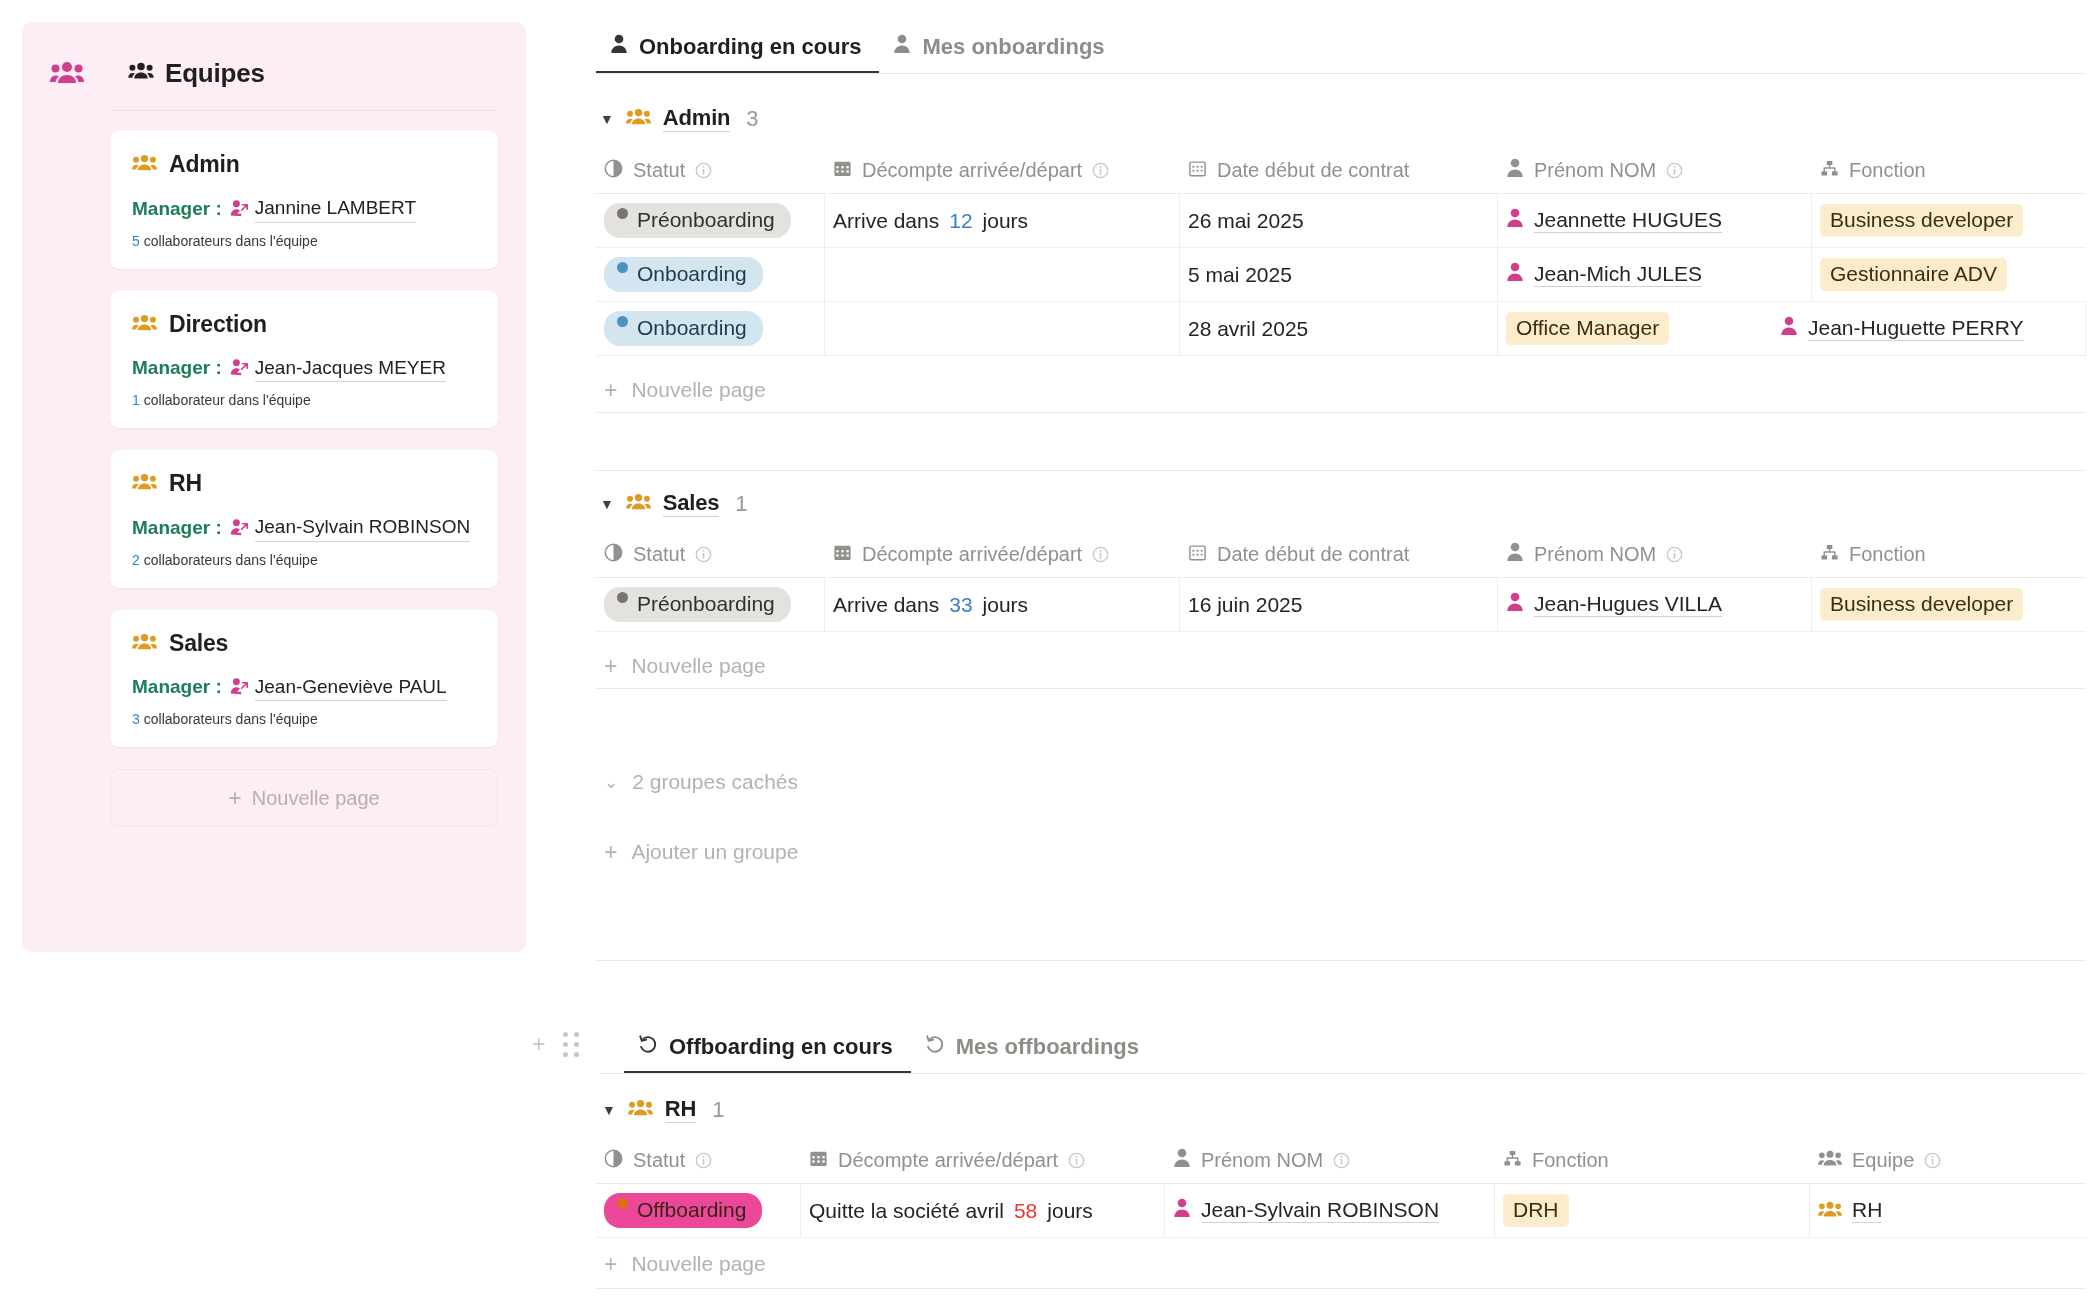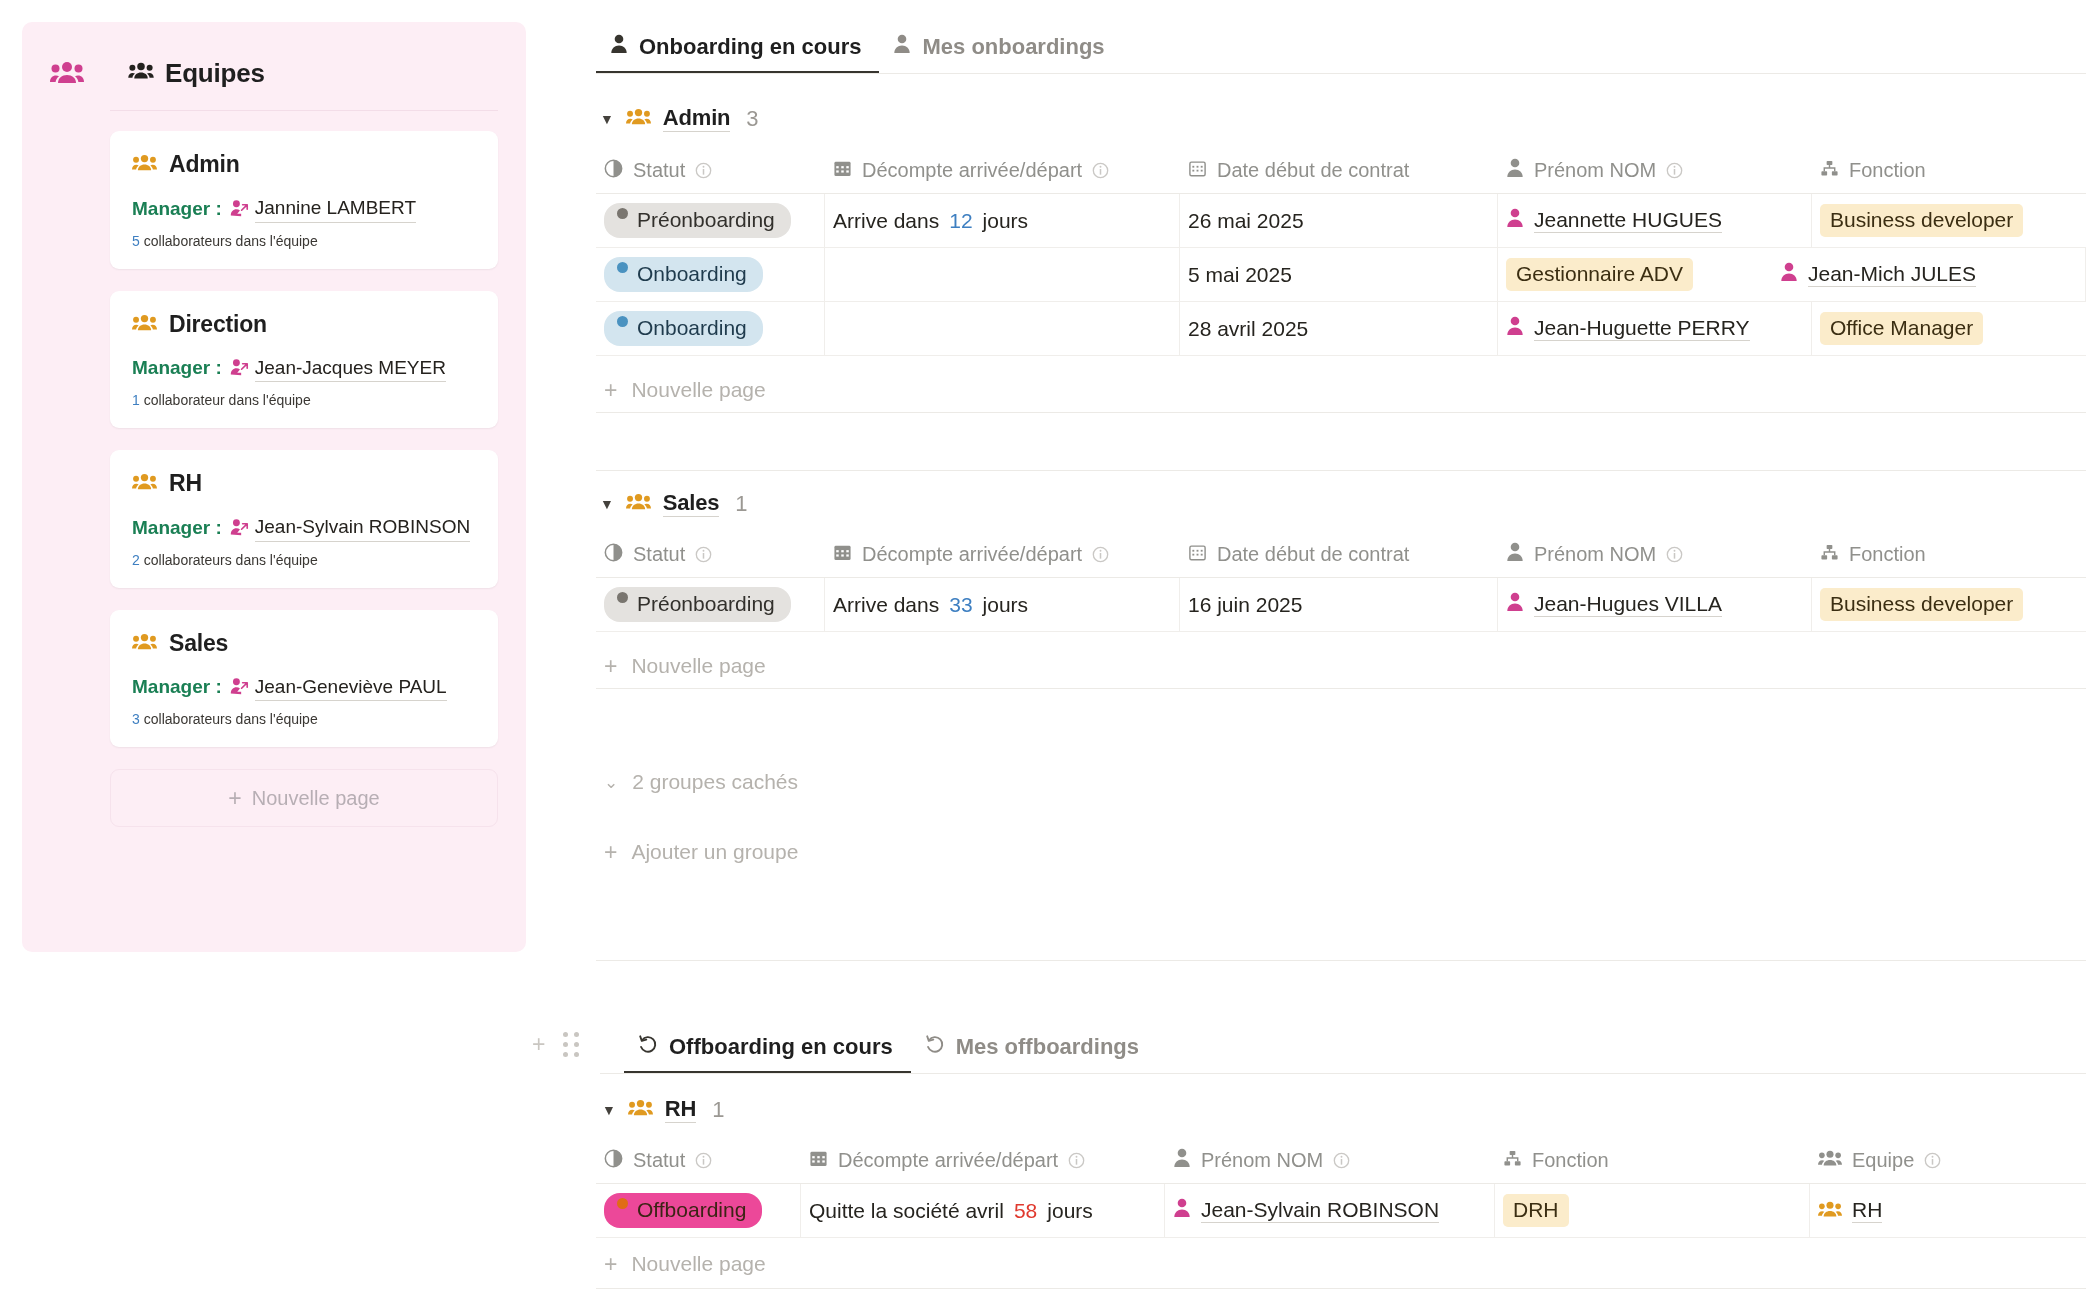--- a/index.html
+++ b/index.html
@@ -501,58 +501,58 @@
 
       <div class="tr">
         <div class="td" style="width:229px">
           <span class="badge badge-on">
             <span class="dot"></span>
             <span>Onboarding</span>
           </span>
         </div>
         <div class="td" style="width:355px"></div>
         <div class="td" style="width:318px">5 mai 2025</div>
-        <div class="td nb" style="width:274px">
-          <span class="tag">Gestionnaire ADV</span>
-        </div>
         <div class="td" style="width:314px">
           <span class="person">
             <span>
               <svg width="18" height="20" viewBox="0 0 18 20">
                   <circle cx="9" cy="5" r="4.3" fill="#cf3f8f"></circle>
                   <path d="M1.3 19c0-4.4 3.4-7.5 7.7-7.5s7.7 3.1 7.7 7.5z" fill="#cf3f8f"></path>
                 </svg>
             </span>
             <span class="person-name">Jean-Mich JULES</span>
           </span>
         </div>
+        <div class="td nb" style="width:274px">
+          <span class="tag">Gestionnaire ADV</span>
+        </div>
       </div>
 
       <div class="tr">
         <div class="td" style="width:229px">
           <span class="badge badge-on">
             <span class="dot"></span>
             <span>Onboarding</span>
           </span>
         </div>
         <div class="td" style="width:355px"></div>
         <div class="td" style="width:318px">28 avril 2025</div>
+        <div class="td nb" style="width:274px">
+          <span class="tag">Office Manager</span>
+        </div>
         <div class="td" style="width:314px">
           <span class="person">
             <span>
               <svg width="18" height="20" viewBox="0 0 18 20">
                   <circle cx="9" cy="5" r="4.3" fill="#cf3f8f"></circle>
                   <path d="M1.3 19c0-4.4 3.4-7.5 7.7-7.5s7.7 3.1 7.7 7.5z" fill="#cf3f8f"></path>
                 </svg>
             </span>
             <span class="person-name">Jean-Huguette PERRY</span>
           </span>
-        </div>
-        <div class="td nb" style="width:274px">
-          <span class="tag">Office Manager</span>
         </div>
       </div>
     </div>
 
     <div class="row-action" style="left:604px; top:378px;">
       <span class="plus-sign">+</span>
       <span>Nouvelle page</span>
     </div>
     <div class="hr" style="left:596px; top:412px; width:1490px;"></div>
     <div class="hr" style="left:596px; top:470px; width:1490px;"></div>

